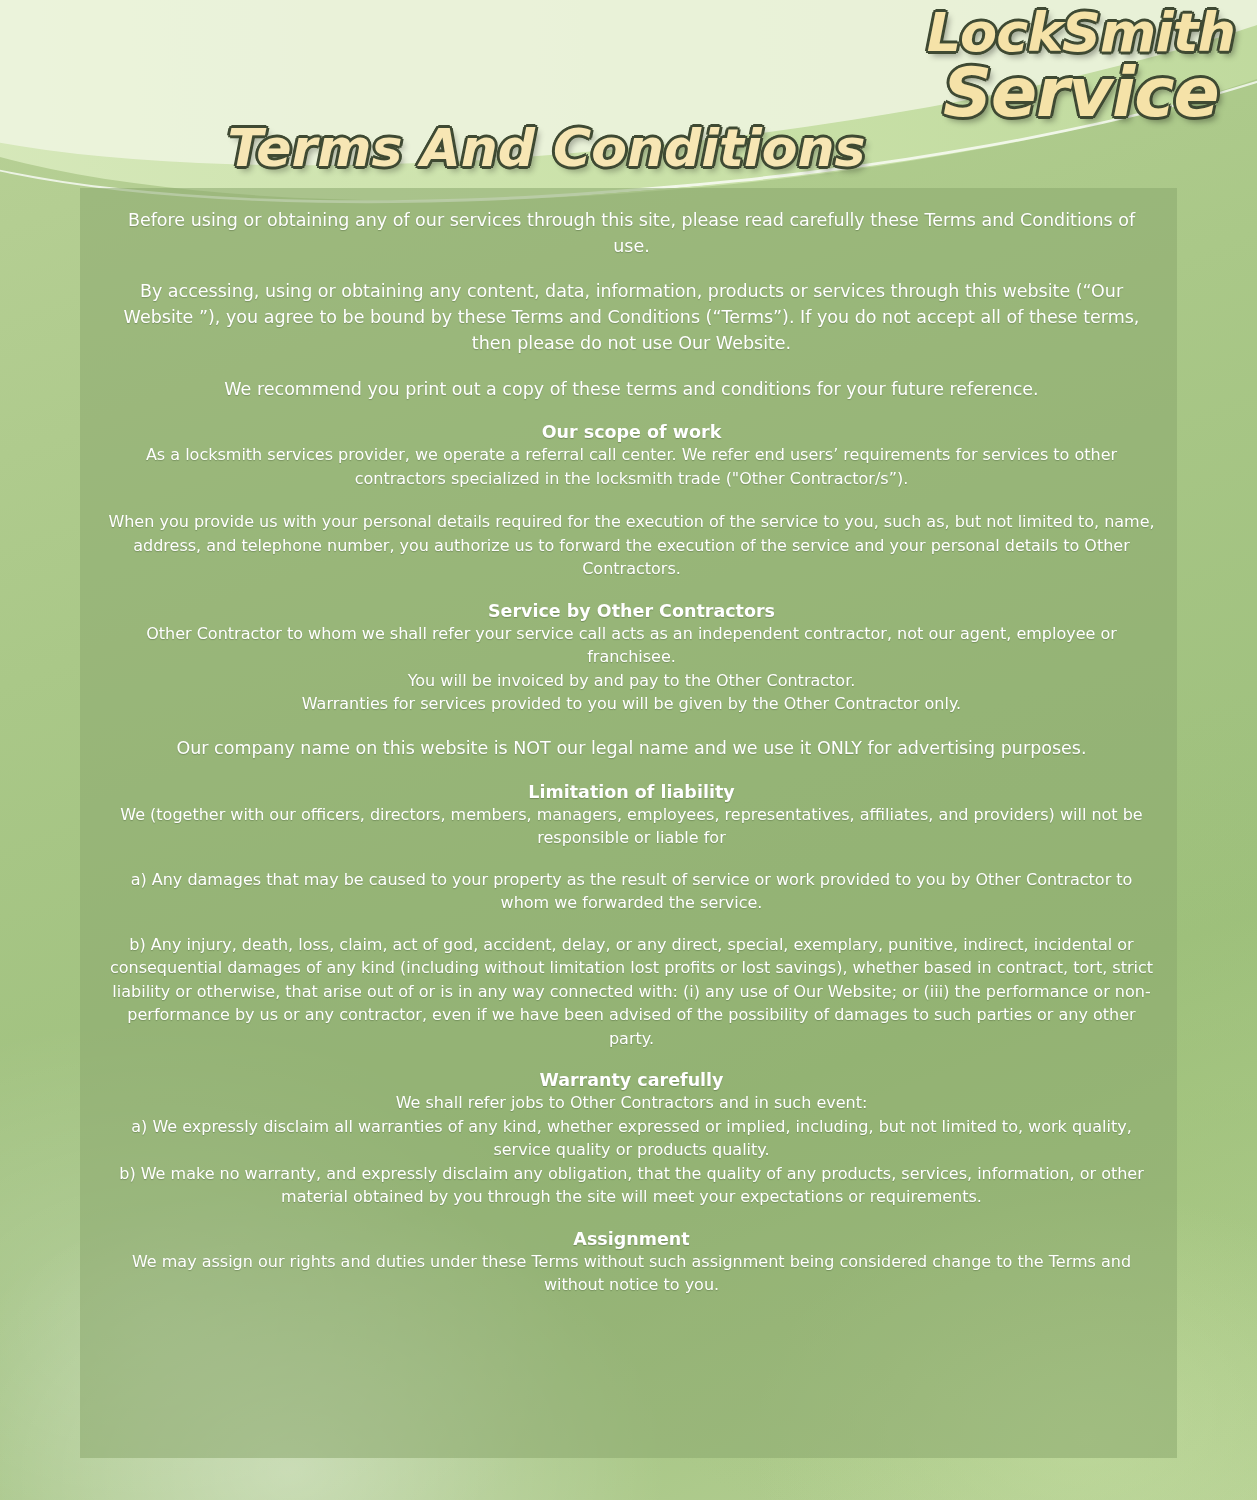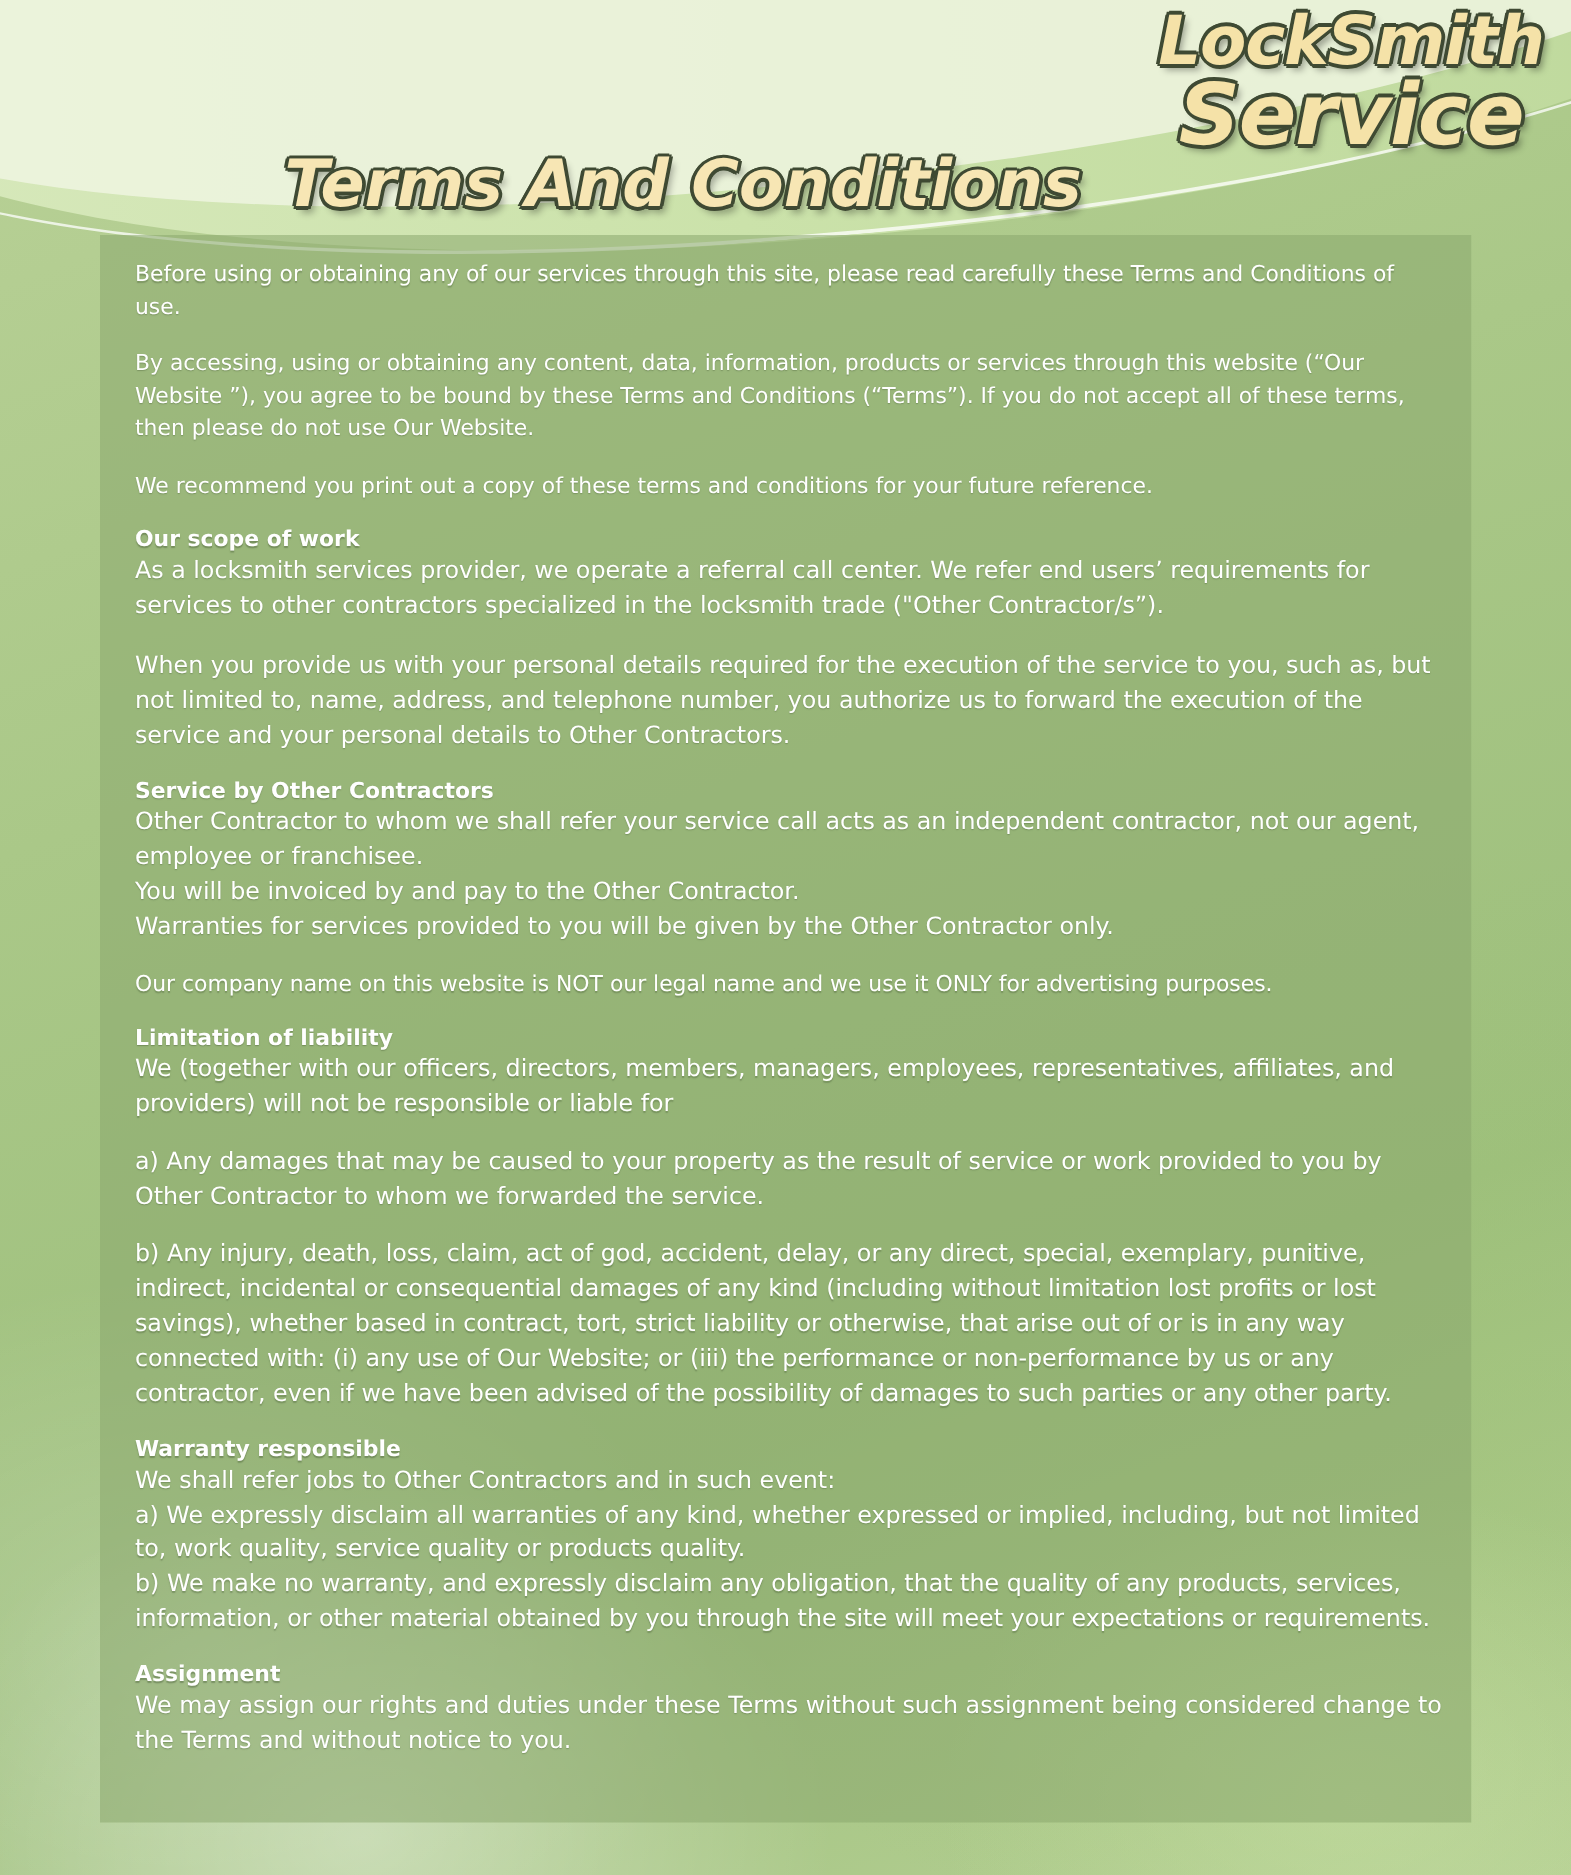--- a/index.html
+++ b/index.html
@@ -112,41 +112,42 @@
   
   .panel {
     position: absolute;
     left: 80px;
     top: 188px;
     width: 1097px;
     height: 1270px;
     background: rgba(138, 168, 110, 0.55);
     box-sizing: border-box;
     padding: 20px 22px 20px 28px;
+    text-align: center;
   }
 
   .para {
     color: #ffffff;
     font-size: 17.5px;
     line-height: 1.47;
     margin: 0 0 20px 0;
     text-shadow: 0 1px 1px rgba(60,80,45,0.35);
   }
 
   .section-head {
     color: #ffffff;
     font-size: 17.5px;
     font-weight: bold;
     margin: 0 0 1px 0;
     text-shadow: 0 1px 1px rgba(60,80,45,0.4);
   }
   .section-block { margin-bottom: 20px; }
   .section-block p {
     color: #ffffff;
-    font-size: 19px;
+    font-size: 16px;
     line-height: 1.47;
     margin: 0;
     text-shadow: 0 1px 1px rgba(60,80,45,0.35);
   }
   .section-block p + p { margin-top: 0; }
   .spacer-line { height: 18px; }
 </style>
 </head>
 <body>
 
@@ -194,21 +195,21 @@
     <div class="section-block">
       <div class="section-head">Limitation of liability</div>
       <p>We (together with our officers, directors, members, managers, employees, representatives, affiliates, and providers) will not be responsible or liable for</p>
       <div class="spacer-line"></div>
       <p>a) Any damages that may be caused to your property as the result of service or work provided to you by Other Contractor to whom we forwarded the service.</p>
       <div class="spacer-line"></div>
       <p>b) Any injury, death, loss, claim, act of god, accident, delay, or any direct, special, exemplary, punitive, indirect, incidental or consequential damages of any kind (including without limitation lost profits or lost savings), whether based in contract, tort, strict liability or otherwise, that arise out of or is in any way connected with: (i) any use of Our Website; or (iii) the performance or non-performance by us or any contractor, even if we have been advised of the possibility of damages to such parties or any other party.</p>
     </div>
 
     <div class="section-block">
-      <div class="section-head">Warranty responsible</div>
+      <div class="section-head">Warranty carefully</div>
       <p>We shall refer jobs to Other Contractors and in such event:</p>
       <p>a) We expressly disclaim all warranties of any kind, whether expressed or implied, including, but not limited to, work quality, service quality or products quality.</p>
       <p>b) We make no warranty, and expressly disclaim any obligation, that the quality of any products, services, information, or other material obtained by you through the site will meet your expectations or requirements.</p>
     </div>
 
     <div class="section-block">
       <div class="section-head">Assignment</div>
       <p>We may assign our rights and duties under these Terms without such assignment being considered change to the Terms and without notice to you.</p>
     </div>
 

